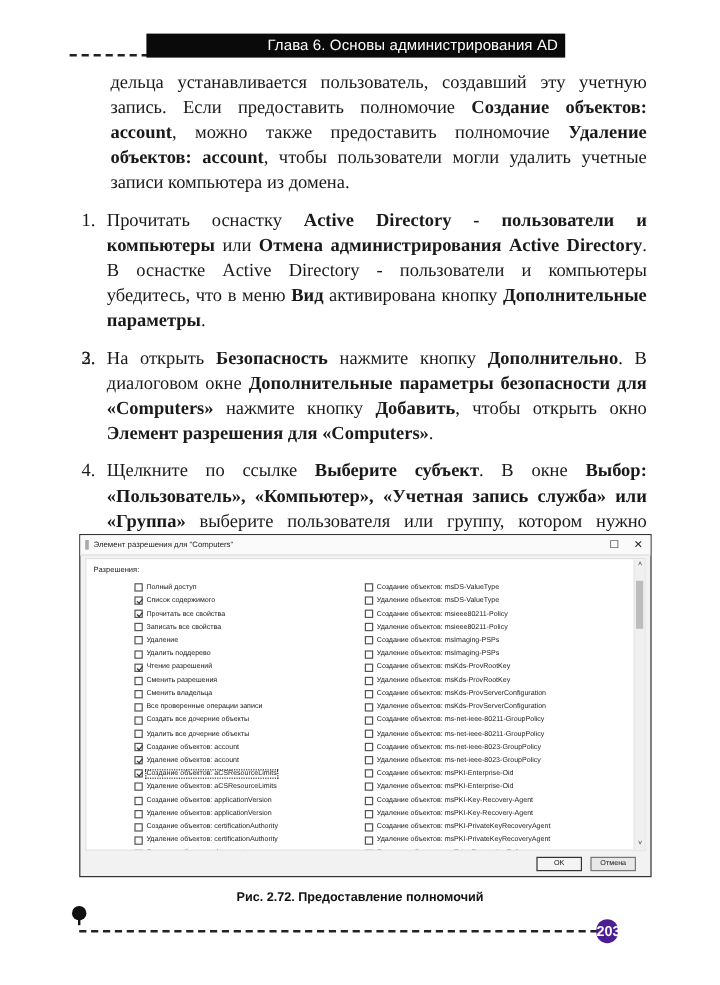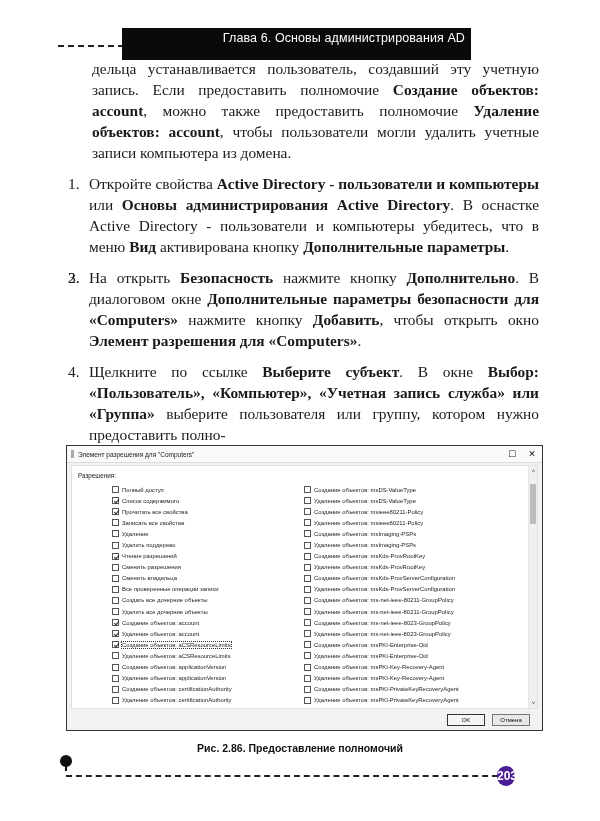--- a/index.html
+++ b/index.html
@@ -1,21 +1,21 @@
 <!DOCTYPE html>
 <html><head>
 <meta charset="utf-8">
 <style>
   * { box-sizing: border-box; margin: 0; padding: 0; }
   html, body { width: 600px; height: 821px; background: #ffffff; overflow: hidden; }
   body { position: relative; font-family: "Liberation Serif", "DejaVu Serif", serif; color: #1a1a1a; }
 
   
   .hdr-dash { position: absolute; left: 58px; top: 45px; width: 66px; border-top: 2px dashed #222; }
-  .hdr-bar { position: absolute; left: 122px; top: 28px; width: 349px; height: 32px; background: #0a0a0a; color: #fff;
+  .hdr-bar { position: absolute; left: 122px; top: 28px; width: 349px; height: 20px; background: #0a0a0a; color: #fff;
     font-family: "Liberation Sans", "DejaVu Sans", sans-serif; font-size: 12.5px; text-align: right; padding-right: 6px; line-height: 20px; letter-spacing: 0.1px; }
 
   
   .body-text { position: absolute; left: 64px; top: 58px; width: 475px; font-size: 15.4px; line-height: 21px; text-align: justify; }
   .body-text p { margin-bottom: 10px; margin-left: 28px; }
   .body-text b { font-weight: bold; }
   .steps { list-style: none; }
   .steps li { position: relative; padding-left: 25px; margin-bottom: 10px; }
   .steps li .num { position: absolute; left: 4px; top: 0; }
 
@@ -57,21 +57,21 @@
 </style>
 </head>
 <body>
 
 <div class="hdr-dash"></div>
 <div class="hdr-bar">Глава 6. Основы администрирования AD</div>
 
 <div class="body-text">
   <p><span>дельца устанавливается пользователь, создавший эту учетную запись. Если предоставить полномочие </span><b>Создание объектов: account</b><span>, можно также предоставить полномочие </span><b>Удаление объектов: account</b><span>, чтобы пользователи могли удалить учетные записи компьютера из домена.</span></p>
   <ol class="steps">
-    <li><span class="num">1.</span><span><span>Откройте свойства </span><b>Active Directory - пользователи и компьютеры</b><span> или </span><b>Основы администрирования Active Directory</b><span>. В оснастке Active Directory - пользователи и компьютеры убедитесь, что в меню </span><b>Вид</b><span> активирована кнопку </span><b>Дополнительные параметры</b><span>.</span></span></li>
+    <li><span class="num">1.</span><span><span>Прочитать оснастку </span><b>Active Directory - пользователи и компьютеры</b><span> или </span><b>Отмена администрирования Active Directory</b><span>. В оснастке Active Directory - пользователи и компьютеры убедитесь, что в меню </span><b>Вид</b><span> активирована кнопку </span><b>Дополнительные параметры</b><span>.</span></span></li>
     <li><span class="num">2.</span></li>
     <li><span class="num">3.</span><span><span>На открыть </span><b>Безопасность</b><span> нажмите кнопку </span><b>Дополнительно</b><span>. В диалоговом окне </span><b>Дополнительные параметры безопасности для «Computers»</b><span> нажмите кнопку </span><b>Добавить</b><span>, чтобы открыть окно </span><b>Элемент разрешения для «Computers»</b><span>.</span></span></li>
     <li><span class="num">4.</span><span><span>Щелкните по ссылке </span><b>Выберите субъект</b><span>. В окне </span><b>Выбор: «Пользователь», «Компьютер», «Учетная запись служба» или «Группа»</b><span> выберите пользователя или группу, котором нужно предоставить полно-</span></span></li>
   </ol>
 </div>
 
 <div class="dialog">
   <div class="dlg-title">
     <span class="appicon"></span>
     <span class="ttl">Элемент разрешения для "Computers"</span>
@@ -257,18 +257,18 @@
       <div class="scroll-thumb"></div>
       <div class="scroll-down">˅</div>
     </div>
   </div>
   <div class="dlg-footer">
     <div class="btn ok">OK</div>
     <div class="btn cancel">Отмена</div>
   </div>
 </div>
 
-<div class="caption">Рис. 2.86. Предоставление полномочий</div>
+<div class="caption">Рис. 2.72. Предоставление полномочий</div>
 
 <div class="pin"></div>
 <div class="pin-tail"></div>
 <div class="ftr-dash"></div>
 <div class="page-num">203</div>
 
 </body></html>

